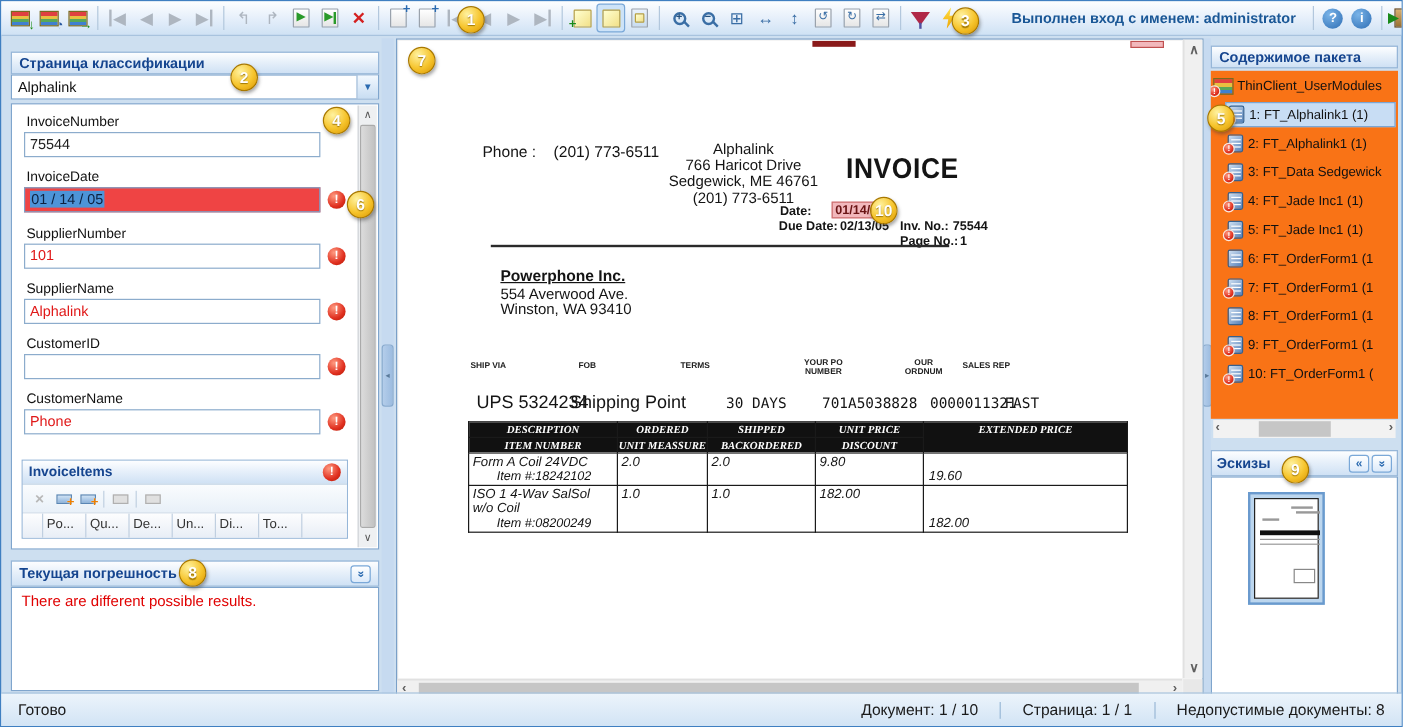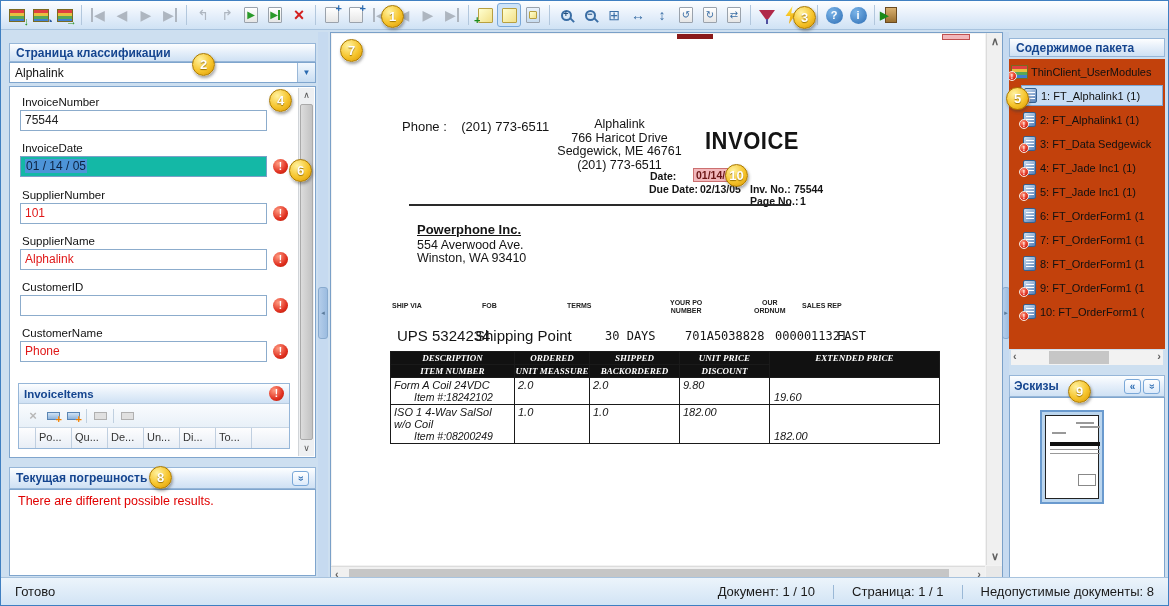--- a/index.html
+++ b/index.html
@@ -46,21 +46,21 @@
   
   .leftcol { position:absolute; left:8px; top:31px; width:307px; height:549px; }
   .lc-class { position:absolute; left:0; top:11px; width:307px; height:19px; }
   .dropdown { position:absolute; left:0; top:30px; width:307px; height:21px; background:#fff; border:1px solid #7fa5cd; display:flex; align-items:center; }
   .dd-val { flex:1; font-size:12px; padding-left:5px; color:#111; }
   .dd-btn { width:18px; height:19px; background:linear-gradient(#f2f8fe,#c8ddf2); border-left:1px solid #9ab8d8; display:flex; align-items:center; justify-content:center; color:#2a6ab0; font-size:8px; }
   .fields-panel { position:absolute; left:0; top:54px; width:307px; height:372px; background:#fff; border:1px solid #7fa5cd; }
   .flabel { position:absolute; left:12px; font-size:11.5px; color:#111; }
   .finput { position:absolute; left:10px; width:247px; height:21px; border:1px solid #8caccc; background:#fff; font-size:12px; color:#222; line-height:19px; padding-left:4px; overflow:hidden; }
   .finput.red { color:#e01818; }
-  .finput.yellow { background:#14b8a6; border-color:#7ba0c8; }
+  .finput.yellow { background:#ef4444; border-color:#7ba0c8; }
   .sel { background:#4d94d8; color:#0d2240; padding:0 1px; }
   .ferr { position:absolute; left:263px; width:15px; height:15px; border-radius:50%;
     background:radial-gradient(circle at 35% 30%,#ff9a80,#e03020 60%,#b01800); color:#fff; font-weight:bold; font-size:10px; text-align:center; line-height:15px; }
   .items-box { position:absolute; left:8px; top:296px; width:272px; height:66px; border:1px solid #96b6d8; }
   .items-head { height:20px; background:linear-gradient(#fdfeff,#e7f0fa 45%,#cfe1f4); display:flex; align-items:center; padding:0 5px;
     color:#15458f; font-weight:bold; font-size:11.5px; border-bottom:1px solid #b8cce0; }
   .items-head .ferr { position:static; margin-left:auto; }
   .items-tb { height:24px; display:flex; align-items:center; padding:0 4px; background:linear-gradient(#fafcfe,#e8f0f8); border-bottom:1px solid #c8d6e4; }
   .itb { position:relative; width:20px; height:18px; display:flex; align-items:center; justify-content:center; font-size:12px; }
   .itb .bar { width:13px; height:8px; background:linear-gradient(#cfe2f4,#8fb4dc); border:1px solid #5a86b4; }
@@ -107,21 +107,21 @@
   .extbot { position:absolute; left:4px; bottom:1px; font-size:11px; }
   .vscroll { position:absolute; right:0; top:0; width:16px; bottom:17px; background:#f0f0f0; border-left:1px solid #dcdcdc; }
   .hscroll { position:absolute; left:0; bottom:0; height:16px; right:17px; background:#f0f0f0; border-top:1px solid #dcdcdc; }
   .scar { color:#606060; font-size:11px; font-weight:bold; position:absolute; }
   .hthumb { position:absolute; left:18px; top:2px; width:600px; height:12px; background:#c6c6c6; }
   .corner { position:absolute; right:0; bottom:0; width:16px; height:16px; background:#e8e8e8; }
 
   
   .rightcol { position:absolute; left:1008px; top:31px; width:156px; height:551px; }
   .pkg-head { position:absolute; left:0; top:6px; width:156px; height:19px; }
-  .tree { position:absolute; left:0; top:27px; width:156px; height:290px; background:#c2410c; overflow:hidden; }
+  .tree { position:absolute; left:0; top:27px; width:156px; height:290px; background:#f97316; overflow:hidden; }
   .trow { position:absolute; left:0; height:21px; display:flex; align-items:center; font-size:11px; color:#111; white-space:nowrap; }
   .trow.selrow { background:#c8ddf4; border:1px solid #7aa6d4; }
   .rooticon { width:17px; height:14px; border:1px solid #7a6a20; margin-right:3px; position:relative; flex:0 0 auto;
     background:linear-gradient(#e04040 0 28%,#e8c040 28% 52%,#58a858 52% 76%,#4080d0 76% 100%); }
   .doc { position:relative; width:13px; height:15px; margin-right:4px; flex:0 0 auto; border:1px solid #35608f; border-radius:2px;
     background:linear-gradient(135deg,#cfe0f2,#5580b8); }
   .doc::before { content:""; position:absolute; left:2px; top:3px; width:8px; height:1px; background:#fff; box-shadow:0 3px 0 #fff,0 6px 0 #fff; }
   .errdot { position:absolute; left:-5px; bottom:-3px; width:10px; height:10px; border-radius:50%;
     background:radial-gradient(circle at 35% 30%,#ff9a80,#e03020 60%,#b01800); border:1px solid #f8e8e0;
     color:#fff; font-size:7px; line-height:9px; text-align:center; font-weight:bold; }
@@ -267,20 +267,21 @@
           <span class="g">⇄</span>
         </span>
       </span>
     <span class="tsep"></span>
     <span class="ticon">
         <span class="funnel"></span>
       </span>
     <span class="ticon">
         <span class="bolt"></span>
       </span>
+    <span class="login">Выполнен вход с именем: administrator</span>
     <span class="tsep" style="margin-left:14px"></span>
     <span class="ticon">
         <span class="circ">?</span>
       </span>
     <span class="ticon">
         <span class="circ">i</span>
       </span>
     <span class="tsep"></span>
     <span class="ticon">
         <span class="door">

